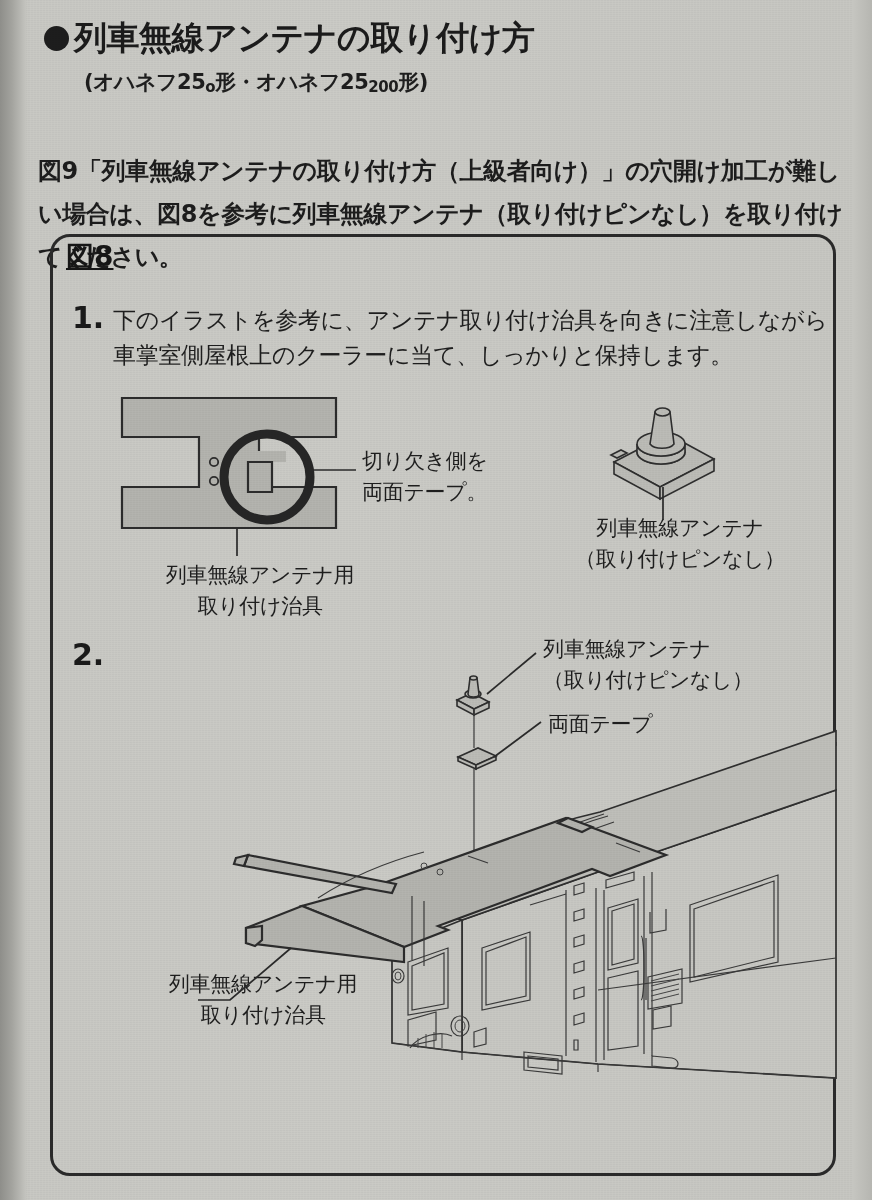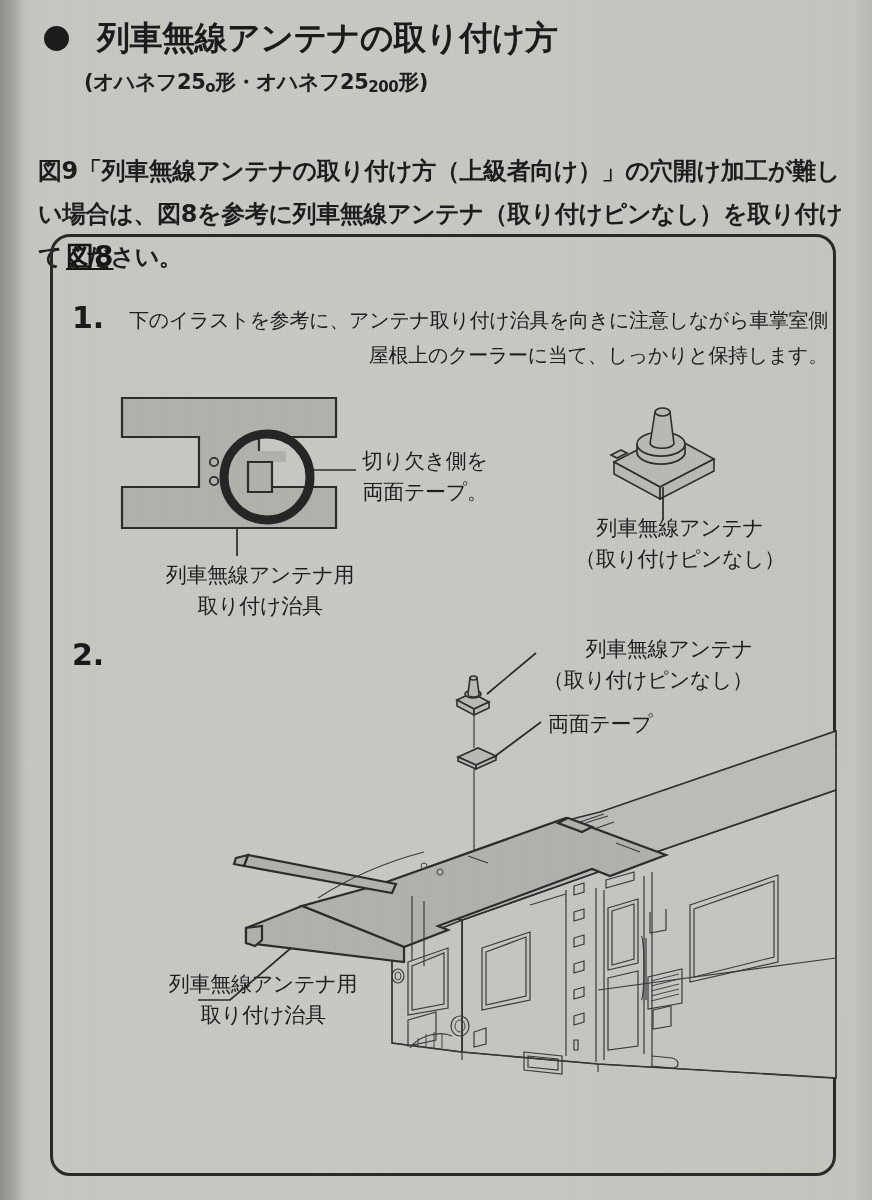--- a/index.html
+++ b/index.html
@@ -46,21 +46,21 @@
     pointer-events: none;
   }
 
   
   .heading {
     position: absolute;
     left: 44px;
     top: 16px;
     display: flex;
     align-items: center;
-    gap: 28px;
+    gap: 5px;
   }
   .bullet {
     width: 25px;
     height: 25px;
     border-radius: 50%;
     background: #1d1d1d;
     flex: none;
   }
   .heading-text {
     font-size: 33px;
@@ -122,40 +122,38 @@
 
   
   .step-num {
     position: absolute;
     font-size: 30px;
     font-weight: 700;
     color: #1a1a1a;
   }
   .step-body {
     position: absolute;
-    font-size: 20px;
+    font-size: 23px;
     font-weight: 400;
     line-height: 35px;
     color: #1e1e1e;
     letter-spacing: -0.3px;
-    text-align: right;
   }
   #step1-num { left: 72px; top: 300px; }
   #step1-text { left: 113px; top: 303px; width: 715px; }
   #step2-num { left: 72px; top: 637px; }
   #step2-text { left: 113px; top: 640px; width: 320px; }
 
   
   .label {
     position: absolute;
     font-size: 21px;
     line-height: 31px;
     color: #1e1e1e;
     letter-spacing: -0.3px;
-    text-align: right;
   }
   .label.center { text-align: center; }
 
   #label-notch   { left: 362px; top: 446px; }
   #label-jig-1   { left: 135px; top: 560px; width: 250px; }
   #label-antenna-1 { left: 565px; top: 513px; width: 230px; }
   #label-antenna-2 { left: 543px; top: 634px; }
   #label-tape    { left: 548px; top: 709px; }
   #label-jig-2   { left: 138px; top: 969px; width: 250px; }
 

